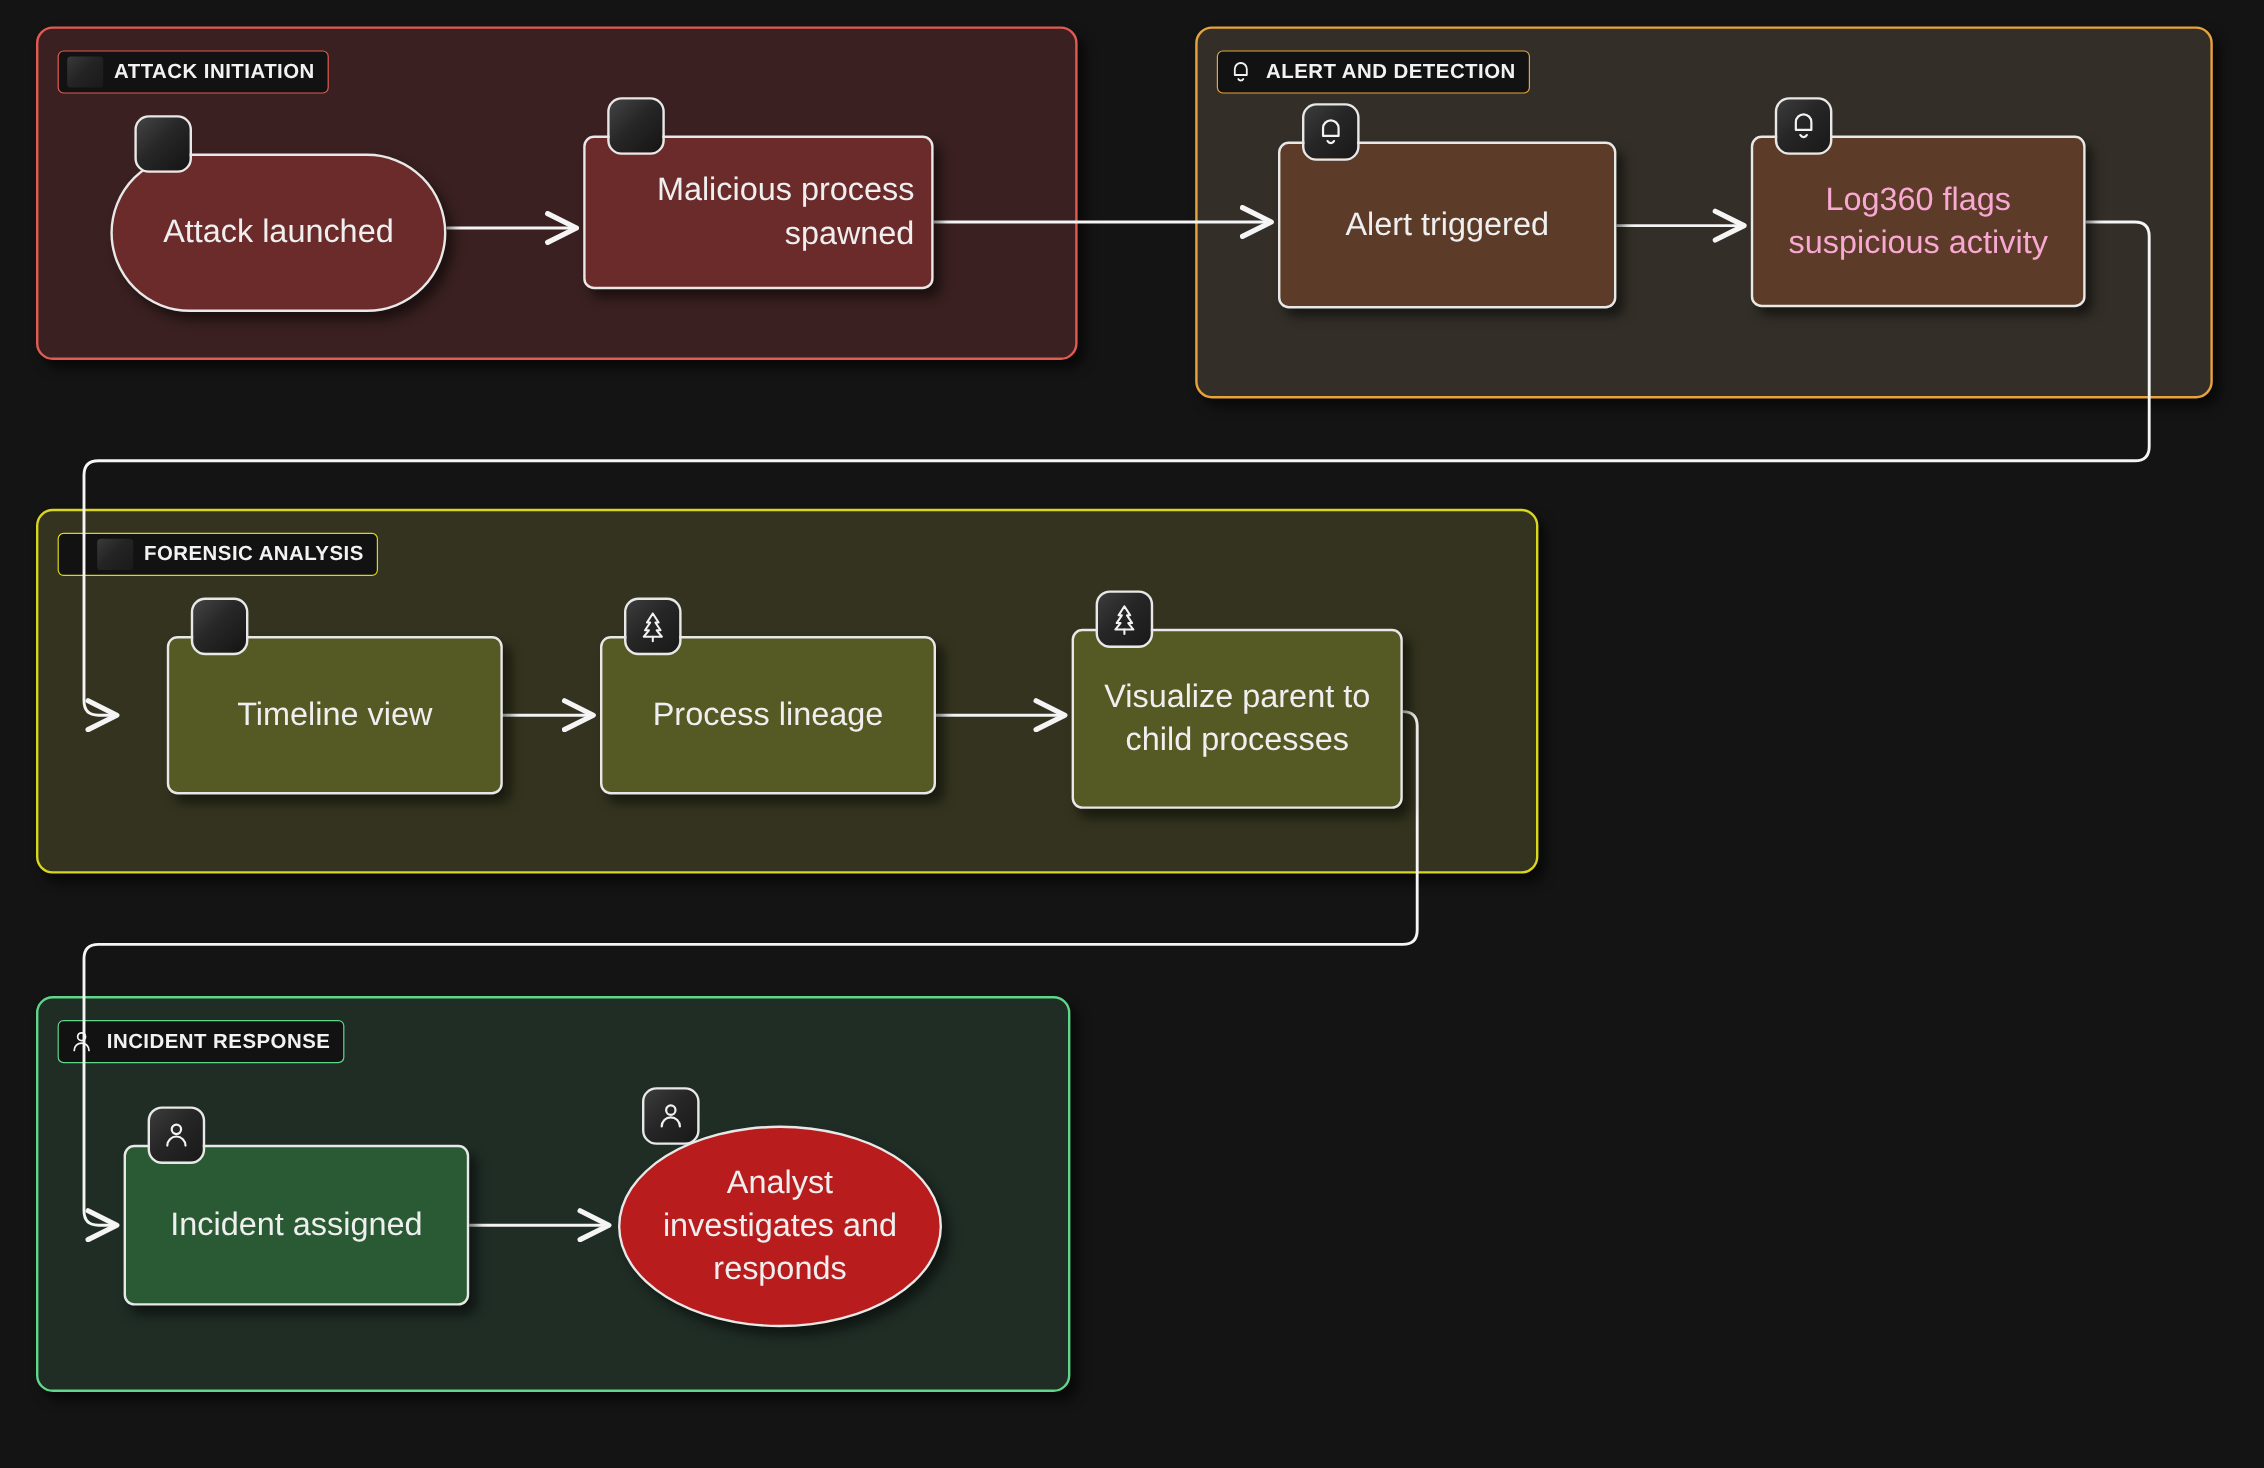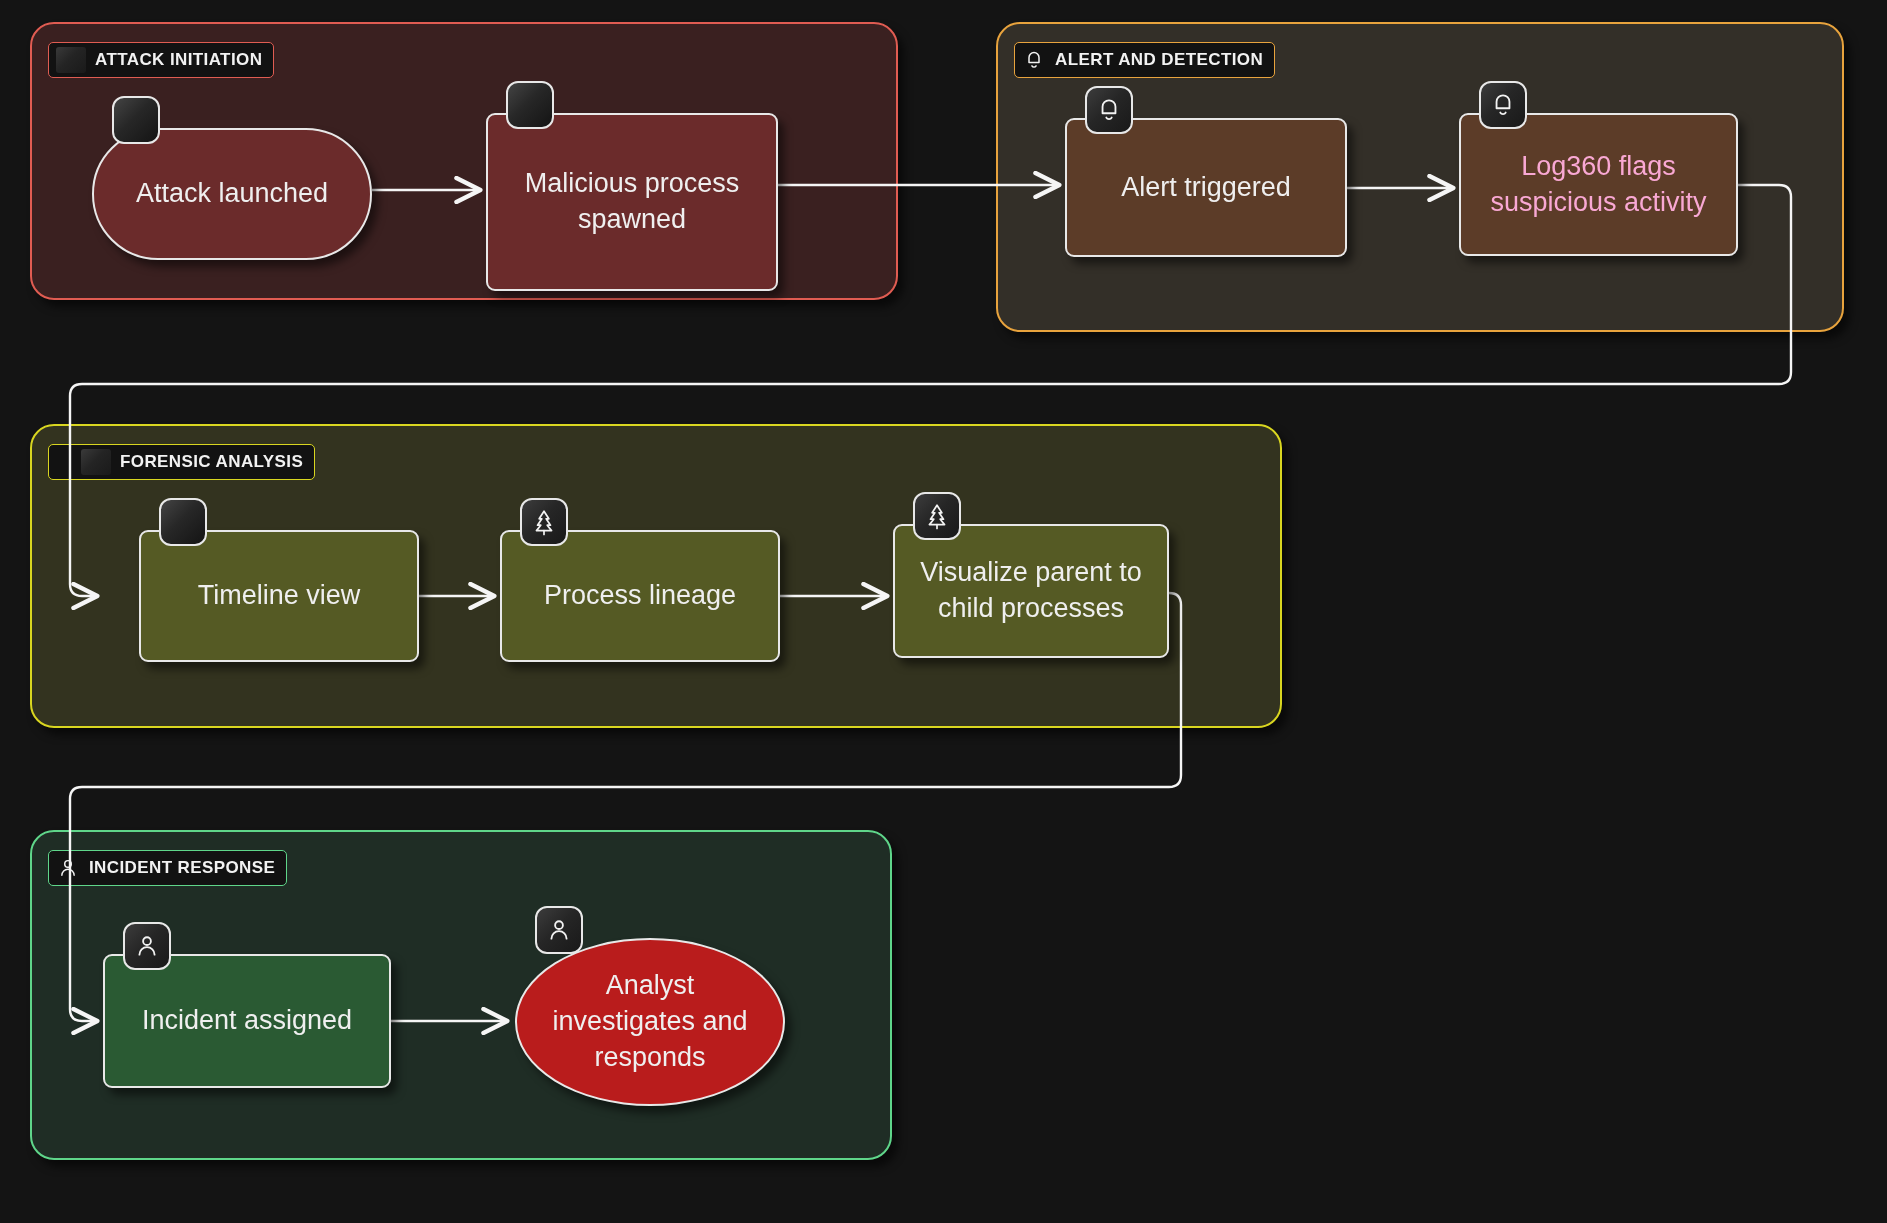--- a/index.html
+++ b/index.html
@@ -18,21 +18,21 @@
   svg.edges {
     position: absolute; left: 0; top: 0;
     width: 1887px; height: 1223px;
     pointer-events: none;
     z-index: 5;
   }
 
   
   .group {
     position: absolute;
-    border-radius: 24px;
+    border-radius: 14px;
     border-width: 2px;
     border-style: solid;
     box-shadow: 6px 7px 9px rgba(0,0,0,0.55);
     z-index: 2;
   }
   .group-label {
     position: absolute;
     top: 18px; left: 16px;
     height: 36px;
     display: flex;
@@ -155,21 +155,21 @@
       <path d="M1169 593 q12 0 12 12 L1181 775 q0 12 -12 12 L82 787 q-12 0 -12 12 L70 1009 q0 12 12 12 L95 1021"></path>
       <path d="M391 1021 L505 1021"></path>
     </g>
   </svg>
 
   <div class="node stadium" id="n0" style="left: 92px; top: 128px; width: 280px; height: 132px; background: rgb(107, 43, 43); color: rgb(239, 239, 239);">
     <span class="node-icon blank"></span>
     <span>Attack launched</span>
   </div>
 
-  <div class="node" id="n1" style="left: 486px; top: 113px; width: 292px; height: 178px; background: rgb(107, 43, 43); color: rgb(239, 239, 239);">
+  <div class="node" id="n1" style="left: 486px; top: 113px; width: 292px; height: 128px; background: rgb(107, 43, 43); color: rgb(239, 239, 239); text-align: right;">
     <span class="node-icon blank"></span>
     <span>Malicious process spawned</span>
   </div>
 
   <div class="node" id="n2" style="left: 1065px; top: 118px; width: 282px; height: 139px; background: rgb(92, 60, 40); color: rgb(239, 239, 239); align-items: center;">
     <span class="node-icon">
       <svg width="26" height="28" viewBox="0 0 24 26" fill="none" stroke="#f2f2f2" stroke-width="1.7" stroke-linecap="round" stroke-linejoin="round">
         <path d="M6 16 L6 10 a6 6 0 0 1 12 0 L18 16 Z"></path>
         <path d="M9.5 20 a2.8 2.8 0 0 0 5 0"></path>
       </svg>
@@ -195,21 +195,21 @@
   <div class="node" id="n5" style="left: 500px; top: 530px; width: 280px; height: 132px; background: rgb(85, 90, 36); color: rgb(239, 239, 239);">
     <span class="node-icon">
       <svg width="26" height="28" viewBox="0 0 24 26" fill="none" stroke="#f2f2f2" stroke-width="1.6" stroke-linecap="round" stroke-linejoin="round">
         <path d="M12 3 L7.5 10 L10 10 L6 16 L9 16 L5 21 L19 21 L15 16 L18 16 L14 10 L16.5 10 Z"></path>
         <path d="M12 21 L12 24.5"></path>
       </svg>
     </span>
     <span>Process lineage</span>
   </div>
 
-  <div class="node" id="n6" style="left: 893px; top: 524px; width: 276px; height: 134px; background: rgb(85, 90, 36); color: rgb(239, 239, 239);">
+  <div class="node" id="n6" style="left: 893px; top: 524px; width: 276px; height: 150px; background: rgb(85, 90, 36); color: rgb(239, 239, 239);">
     <span class="node-icon">
       <svg width="26" height="28" viewBox="0 0 24 26" fill="none" stroke="#f2f2f2" stroke-width="1.6" stroke-linecap="round" stroke-linejoin="round">
         <path d="M12 3 L7.5 10 L10 10 L6 16 L9 16 L5 21 L19 21 L15 16 L18 16 L14 10 L16.5 10 Z"></path>
         <path d="M12 21 L12 24.5"></path>
       </svg>
     </span>
     <span>Visualize parent to child processes</span>
   </div>
 
   <div class="node" id="n7" style="left: 103px; top: 954px; width: 288px; height: 134px; background: rgb(42, 90, 51); color: rgb(239, 239, 239);">

